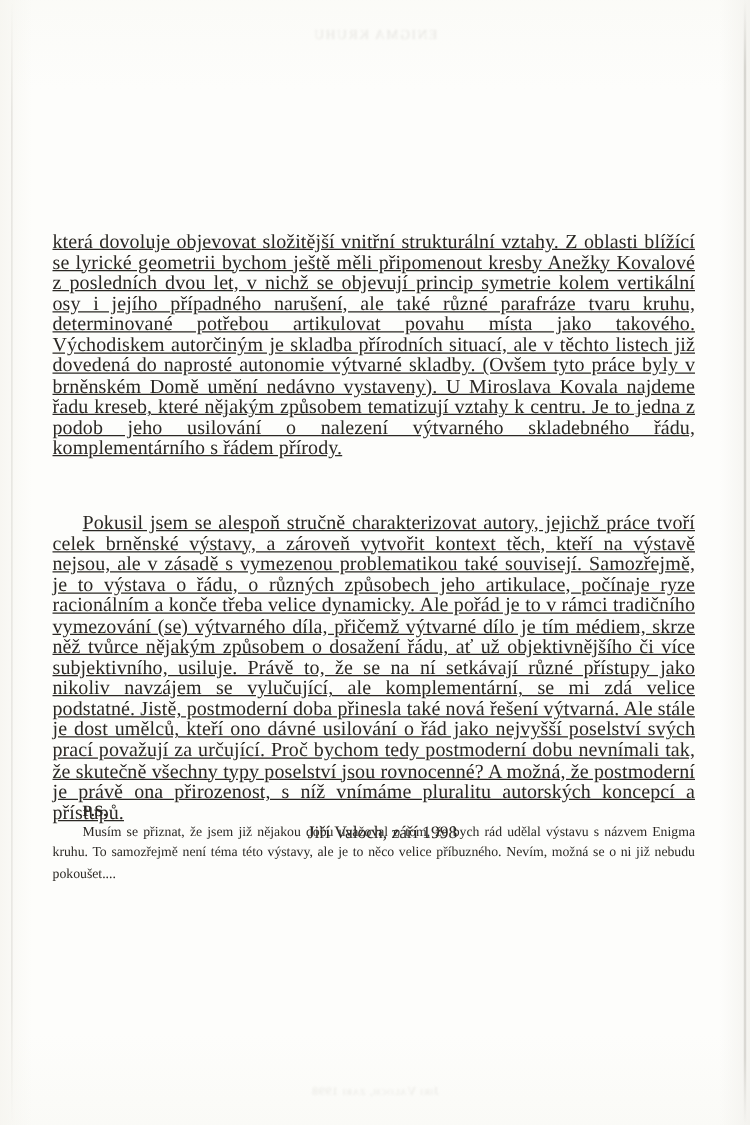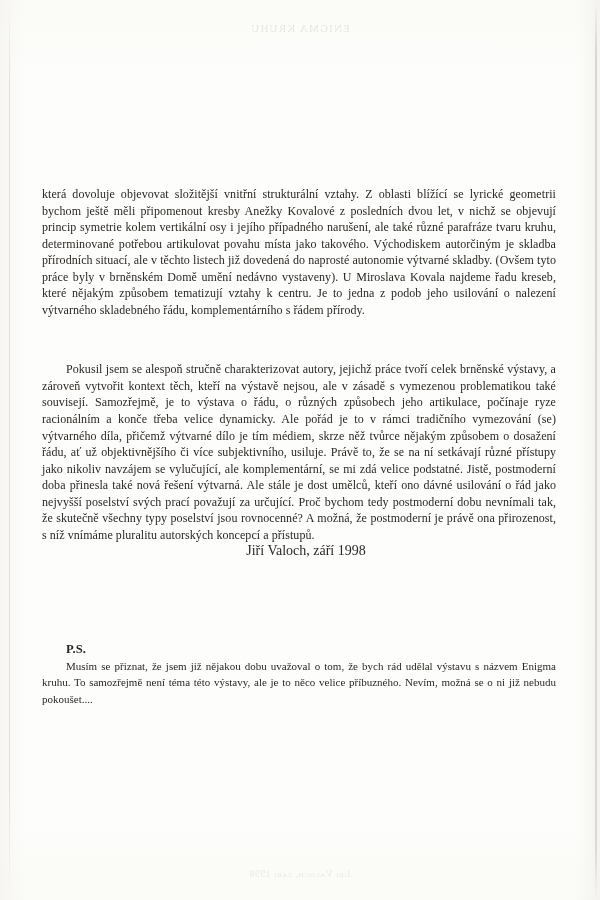--- a/index.html
+++ b/index.html
@@ -91,26 +91,27 @@
 
   .text-block {
     position: absolute;
     left: 42px;
     top: 186px;
     width: 514px;
   }
 
   p.body-para {
     margin: 0;
-    font-size: 12px;
+    font-size: 16px;
     line-height: 16.55px;
     text-align: justify;
     text-justify: inter-word;
     hyphens: manual;
     letter-spacing: 0.005em;
+    text-decoration: underline;
   }
 
   p.indent {
     text-indent: 24px;
     margin-top: 43px;
   }
 
   p.signature {
     margin: 0;
     font-size: 14px;

